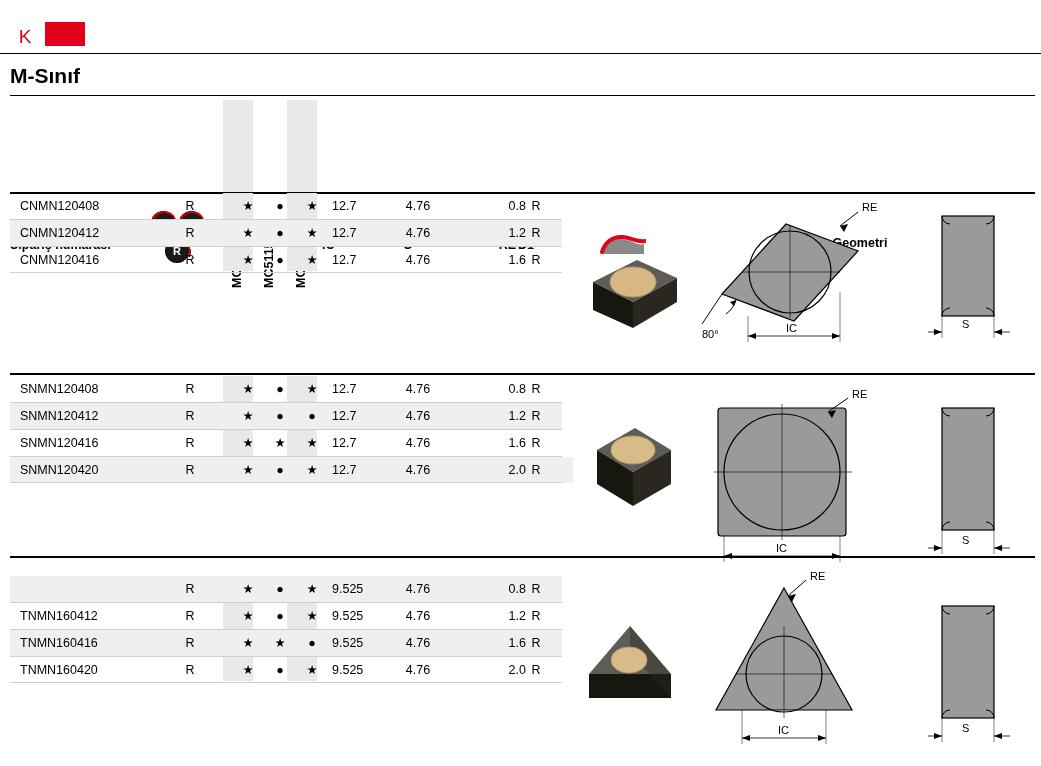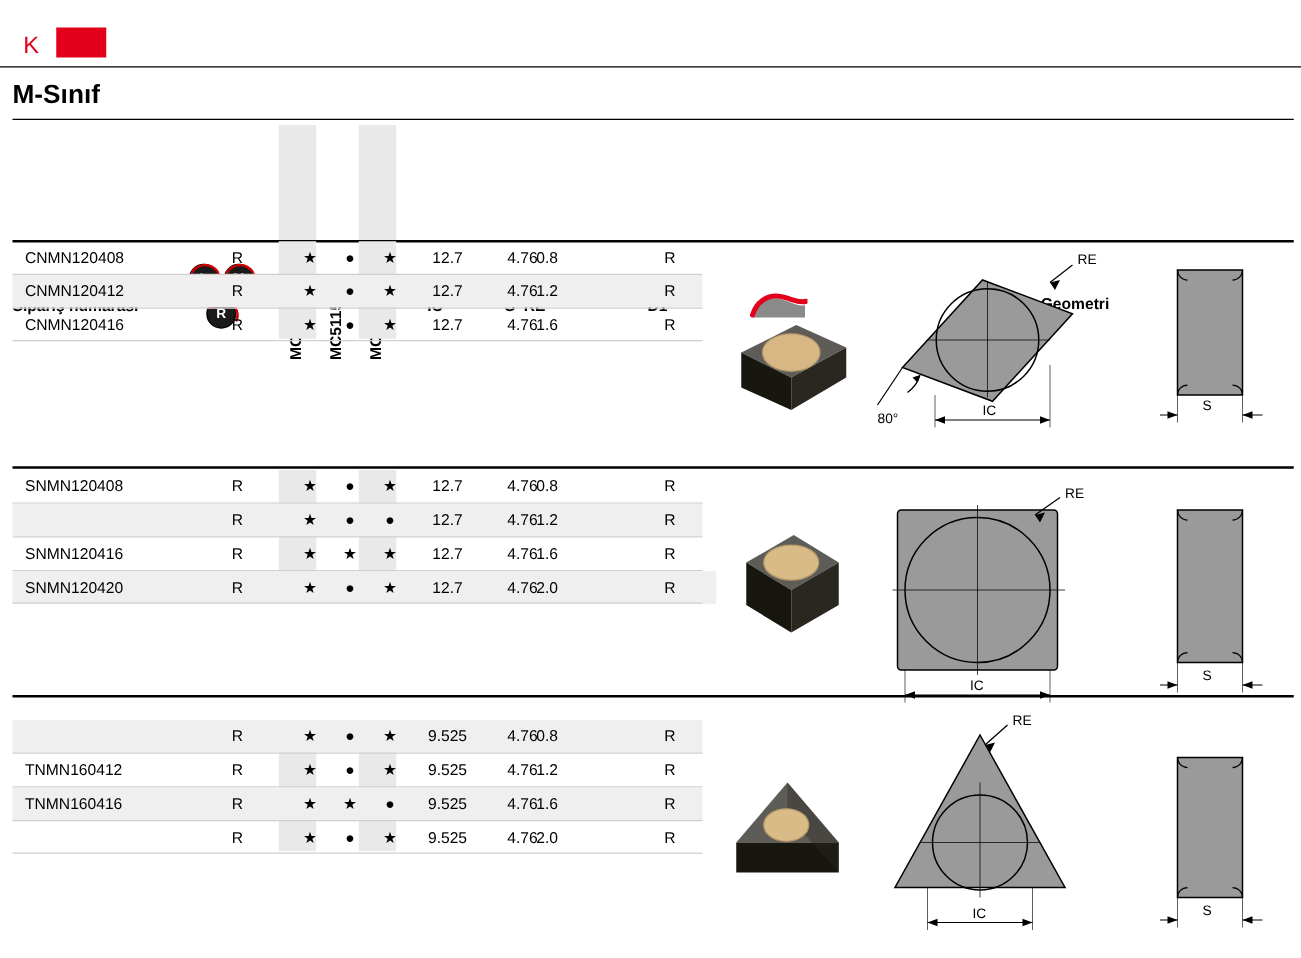--- a/index.html
+++ b/index.html
@@ -31,23 +31,23 @@
     position:absolute;left:10px;top:95px;width:1025px;height:1px;background:#000;
   }
 
   
   
   .col-order{left:10px;width:140px;text-align:left;}
   .col-r{left:150px;width:60px;text-align:center;}
   .col-mc1{left:222px;width:32px;text-align:center;}
   .col-mc2{left:254px;width:32px;text-align:center;}
   .col-mc3{left:286px;width:32px;text-align:center;}
-  .col-ic{left:322px;width:52px;text-align:center;}
+  .col-ic{left:322px;width:52px;text-align:left;}
   .col-s{left:382px;width:52px;text-align:center;}
-  .col-re{left:419px;width:52px;text-align:left;}
+  .col-re{left:464px;width:52px;text-align:right;}
   .col-d1{left:500px;width:52px;text-align:center;}
 
   
   .band{position:absolute;background:#e9e9e9;width:30px;}
   .band.b1{left:223px;}
   .band.b3{left:287px;}
 
   
   .thead{position:absolute;left:0;top:100px;width:1041px;height:92px;}
   .th{position:absolute;font-size:12.5px;font-weight:bold;}
@@ -247,20 +247,21 @@
   <div class="cell col-mc2 sym">●</div>
   <div class="cell col-mc3 sym">★</div>
   <div class="cell col-ic">12.7</div>
   <div class="cell col-s">4.76</div>
   <div class="cell col-re">0.8</div>
   <div class="cell col-d1">R</div>
 </div>
 <div class="rowline" style="top:402px;"></div>
 
 <div class="row alt" style="top:403px;">
+  <div class="cell col-order">SNMN120412</div>
   <div class="cell col-r">R</div>
   <div class="cell col-mc1 sym">★</div>
   <div class="cell col-mc2 sym">●</div>
   <div class="cell col-mc3 sym">●</div>
   <div class="cell col-ic">12.7</div>
   <div class="cell col-s">4.76</div>
   <div class="cell col-re">1.2</div>
   <div class="cell col-d1">R</div>
 </div>
 <div class="rowline" style="top:429px;"></div>
@@ -373,20 +374,21 @@
   <div class="cell col-mc2 sym">★</div>
   <div class="cell col-mc3 sym">●</div>
   <div class="cell col-ic">9.525</div>
   <div class="cell col-s">4.76</div>
   <div class="cell col-re">1.6</div>
   <div class="cell col-d1">R</div>
 </div>
 <div class="rowline" style="top:656px;"></div>
 
 <div class="row" style="top:657px;">
+  <div class="cell col-order">TNMN160420</div>
   <div class="cell col-r">R</div>
   <div class="cell col-mc1 sym">★</div>
   <div class="cell col-mc2 sym">●</div>
   <div class="cell col-mc3 sym">★</div>
   <div class="cell col-ic">9.525</div>
   <div class="cell col-s">4.76</div>
   <div class="cell col-re">2.0</div>
   <div class="cell col-d1">R</div>
 </div>
 <div class="rowline" style="top:682px;"></div>

